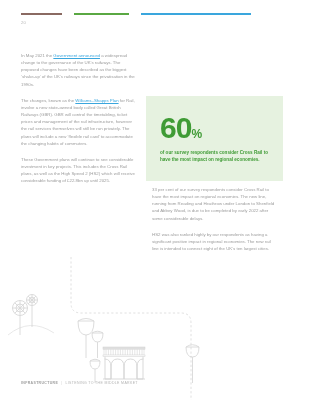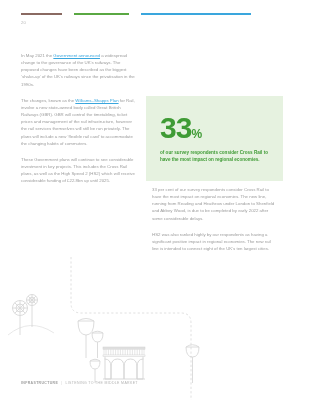--- a/index.html
+++ b/index.html
@@ -79,21 +79,21 @@
 
   <div class="page-number">20</div>
 
   <div class="col col-left">
     <p><span>In May 2021 the </span><a class="link" href="#">Government announced</a><span> a widespread change to the governance of the UK’s railways. The proposed changes have been described as the biggest ‘shake-up’ of the UK’s railways since the privatisation in the 1990s.</span></p>
     <p><span>The changes, known as the </span><a class="link" href="#">Williams–Shapps Plan</a><span> for Rail, involve a new state-owned body called Great British Railways (GBR). GBR will control the timetabling, ticket prices and management of the rail infrastructure, however the rail services themselves will still be run privately. The plans will include a new ‘flexible rail card’ to accommodate the changing habits of commuters.</span></p>
     <p>These Government plans will continue to see considerable investment in key projects. This includes the Cross Rail plans, as well as the High Speed 2 (HS2) which will receive considerable funding of £22.8bn up until 2025.</p>
   </div>
 
   <div class="stat-panel">
-    <div class="stat-number"><span>33</span><span class="stat-pct">%</span></div>
+    <div class="stat-number"><span>60</span><span class="stat-pct">%</span></div>
     <div class="stat-caption">of our survey respondents consider Cross Rail to have the most impact on regional economies.</div>
   </div>
 
   <div class="col col-right">
     <p>33 per cent of our survey respondents consider Cross Rail to have the most impact on regional economies. The new line, running from Reading and Heathrow under London to Shenfield and Abbey Wood, is due to be completed by early 2022 after some considerable delays.</p>
     <p>HS2 was also ranked highly by our respondents as having a significant positive impact in regional economies. The new rail line is intended to connect eight of the UK’s ten largest cities.</p>
   </div>
 
   <svg class="illu" viewBox="0 0 283 145">
     <g fill="none" stroke="#d8d8d8" stroke-width="0.9">

